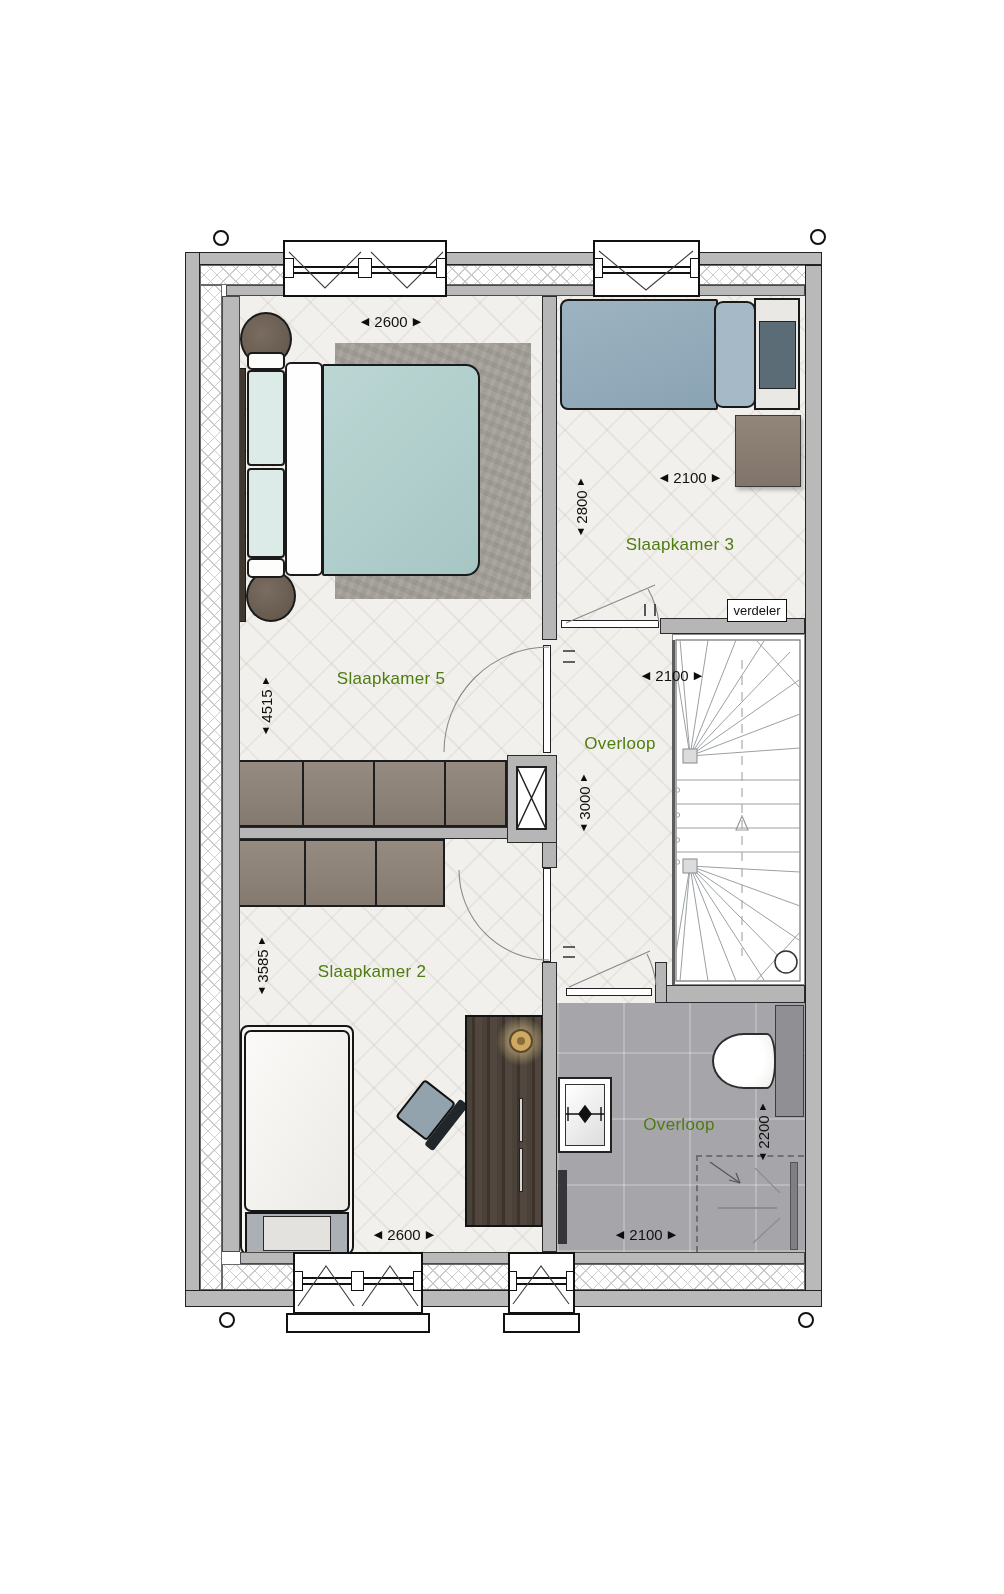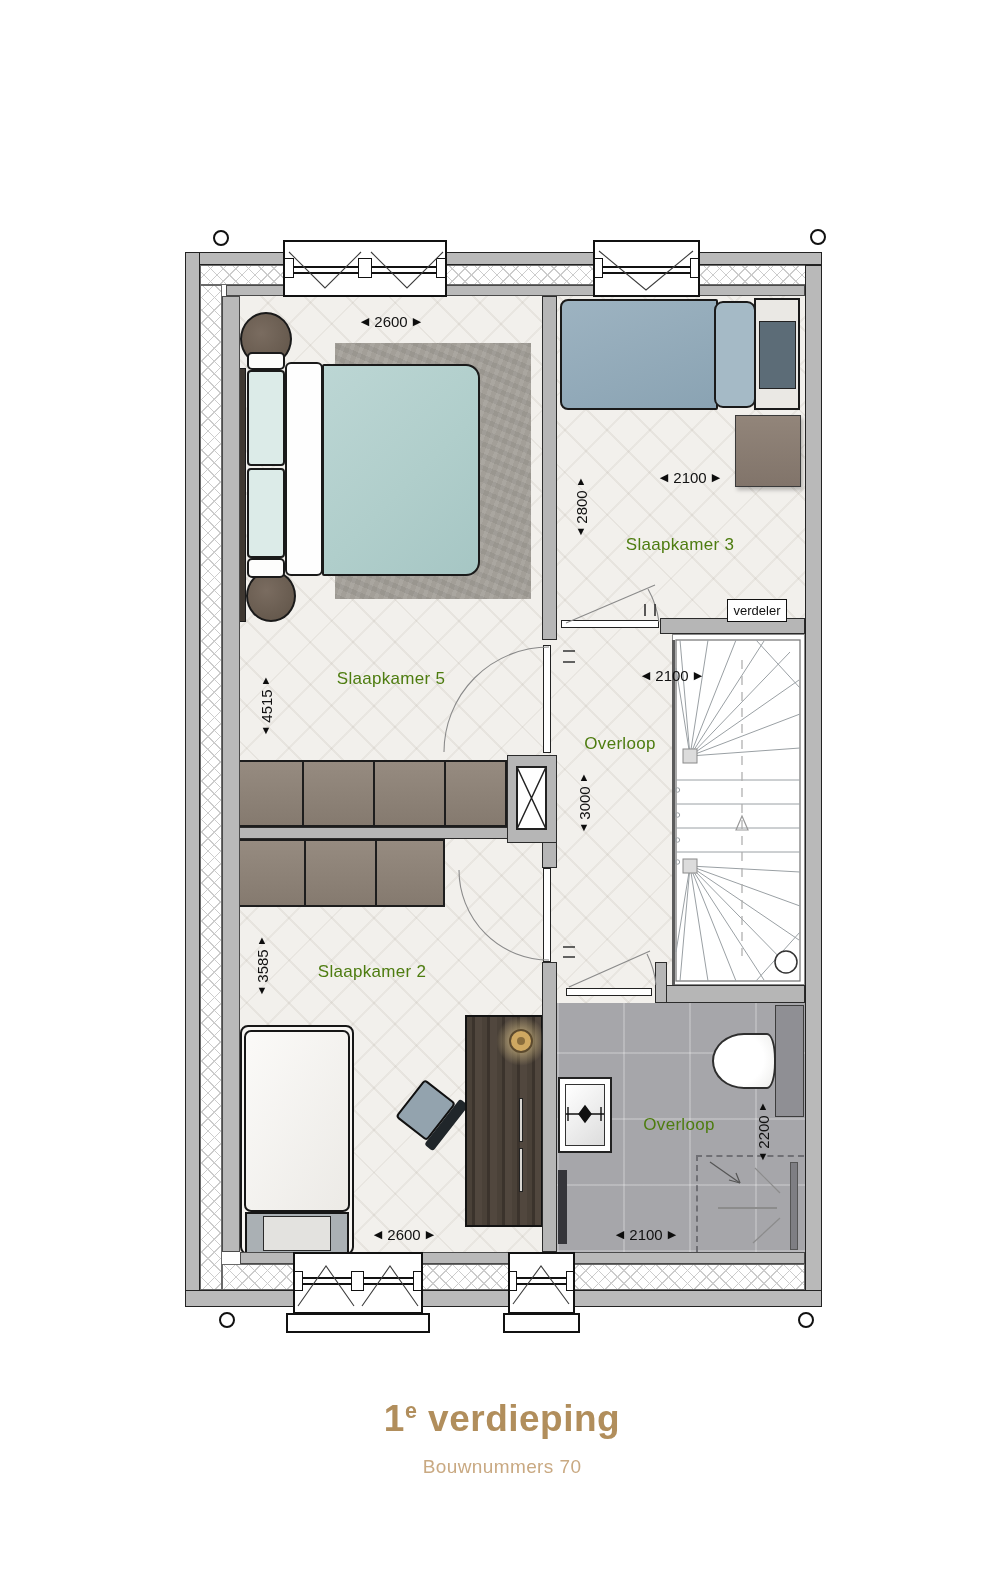--- a/index.html
+++ b/index.html
@@ -287,22 +287,14 @@
     <span class="tri">◀</span>
     <span class="dim-val">2100</span>
     <span class="tri">▶</span>
   </div>
 
   <div class="abs marker" style="left:213px;top:230px;"></div>
   <div class="abs marker" style="left:810px;top:229px;"></div>
   <div class="abs marker" style="left:219px;top:1312px;"></div>
   <div class="abs marker" style="left:798px;top:1312px;"></div>
 
-  <div class="caption" style="top:1398px;">
-    <div class="title" style="color:#b18e5c;">
-      <span>1</span><sup>e</sup>
-      <span> </span>
-      <span>verdieping</span>
-    </div>
-    <div class="subtitle" style="color:#c9a982;margin-top:16px;">Bouwnummers 70</div>
-  </div>
 
 </div>
 
 </body></html>

